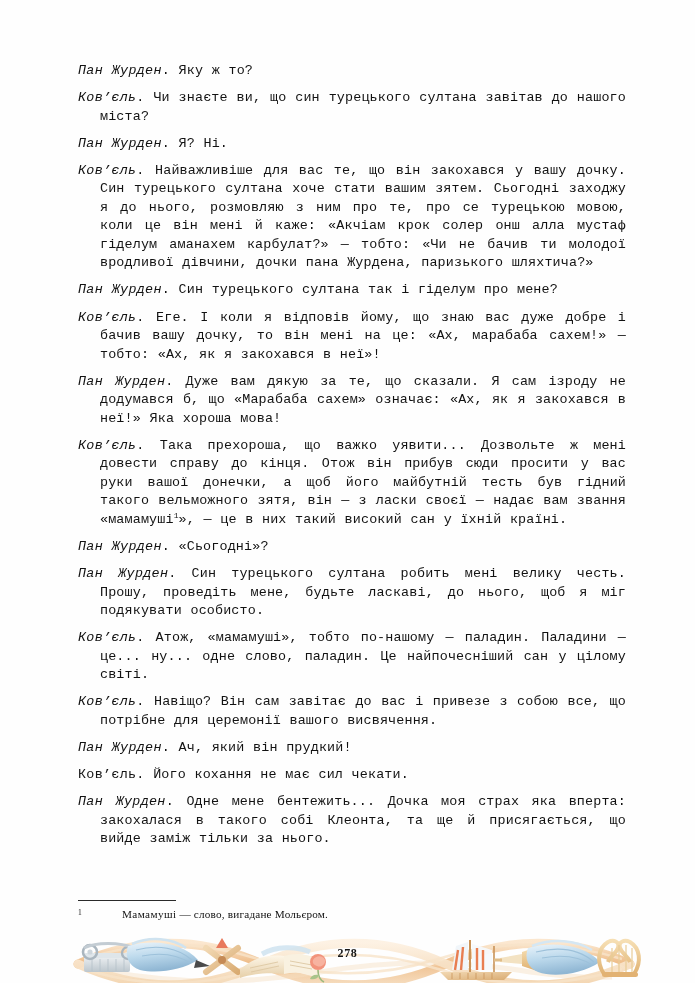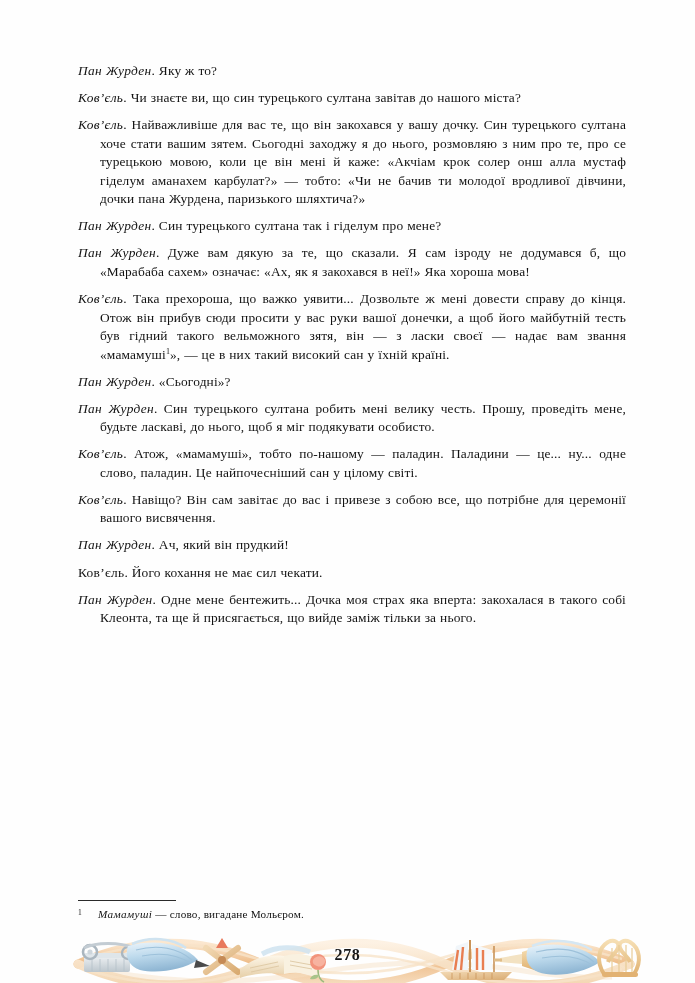--- a/index.html
+++ b/index.html
@@ -22,20 +22,21 @@
     inset: 0;
     background: #fefefe;
   }
 
   
   #body-text {
     position: absolute;
     left: 78px;
     top: 62px;
     width: 548px;
+    font-family: Liberation Mono, monospace;
   }
 
   .speech {
     margin: 0 0 8.5px 0;
     padding: 0;
     font-size: 13.4px;
     line-height: 18.55px;
     text-align: justify;
     text-align-last: left;
     text-indent: 0;
@@ -83,22 +84,22 @@
   }
   #footnote-marker {
     font-size: 7.5px;
     line-height: 10px;
     padding-top: 1px;
     margin-right: 16px;
     display: inline-block;
   }
   #footnote-body { display: inline-block; }
   #footnote-term {
-    font-style: italic;
     letter-spacing: 0.4px;
+    margin-left: 24px;
   }
 
   
   #footer-ornament {
     position: absolute;
     left: 0;
     top: 930px;
     width: 695px;
     height: 53px;
   }
@@ -106,37 +107,39 @@
     display: block;
     width: 695px;
     height: 53px;
   }
   #page-number {
     position: absolute;
     left: 0;
     top: 946px;
     width: 695px;
     text-align: center;
-    font-size: 16px;
+    font-size: 12px;
     font-weight: bold;
     letter-spacing: 0.6px;
     color: #171717;
     font-family: "Liberation Serif", "DejaVu Serif", serif;
   }
 </style>
 </head>
 <body>
 
 <div id="page">
 
   <div id="body-text">
       <p class="speech"><span class="speaker">Пан Журден</span><span>. Яку ж то?</span></p>
       <p class="speech"><span class="speaker">Ков’єль</span><span>. Чи знаєте ви, що син турецького султана завітав до нашого міста?</span></p>
+      <p class="speech"><span class="speaker">Пан Журден</span><span>. Я? Ні.</span></p>
       <p class="speech"><span class="speaker">Ков’єль</span><span>. Найважливіше для вас те, що він закохався у вашу дочку. Син турецького султана хоче стати вашим зятем. Сьогодні заходжу я до нього, розмовляю з ним про те, про се турецькою мовою, коли це він мені й каже: «Акчіам крок солер онш алла мустаф гіделум аманахем карбулат?» — тобто: «Чи не бачив ти молодої вродливої дівчини, дочки пана Журдена, паризького шляхтича?»</span></p>
       <p class="speech"><span class="speaker">Пан Журден</span><span>. Син турецького султана так і гіделум про мене?</span></p>
+      <p class="speech"><span class="speaker">Ков’єль</span><span>. Еге. І коли я відповів йому, що знаю вас дуже добре і бачив вашу дочку, то він мені на це: «Ах, марабаба сахем!» — тобто: «Ах, як я закохався в неї»!</span></p>
       <p class="speech"><span class="speaker">Пан Журден</span><span>. Дуже вам дякую за те, що сказали. Я сам ізроду не додумався б, що «Марабаба сахем» означає: «Ах, як я закохався в неї!» Яка хороша мова!</span></p>
       <p class="speech"><span class="speaker">Ков’єль</span><span>. Така прехороша, що важко уявити... Дозвольте ж мені довести справу до кінця. Отож він прибув сюди просити у вас руки вашої донечки, а щоб його майбутній тесть був гідний такого вельможного зятя, він — з ласки своєї — надає вам звання «мамамуші</span><sup class="fn-ref">1</sup><span>», — це в них такий високий сан у їхній країні.</span></p>
       <p class="speech"><span class="speaker">Пан Журден</span><span>. «Сьогодні»?</span></p>
       <p class="speech"><span class="speaker">Пан Журден</span><span>. Син турецького султана робить мені велику честь. Прошу, проведіть мене, будьте ласкаві, до нього, щоб я міг подякувати особисто.</span></p>
       <p class="speech"><span class="speaker">Ков’єль</span><span>. Атож, «мамамуші», тобто по-нашому — паладин. Паладини — це... ну... одне слово, паладин. Це найпочесніший сан у цілому світі.</span></p>
       <p class="speech"><span class="speaker">Ков’єль</span><span>. Навіщо? Він сам завітає до вас і привезе з собою все, що потрібне для церемонії вашого висвячення.</span></p>
       <p class="speech"><span class="speaker">Пан Журден</span><span>. Ач, який він прудкий!</span></p>
       <p class="speech"><span class="speaker upright">Ков’єль</span><span>. Його кохання не має сил чекати.</span></p>
       <p class="speech"><span class="speaker">Пан Журден</span><span>. Одне мене бентежить... Дочка моя страх яка вперта: закохалася в такого собі Клеонта, та ще й присягається, що вийде заміж тільки за нього.</span></p>
     </div>

